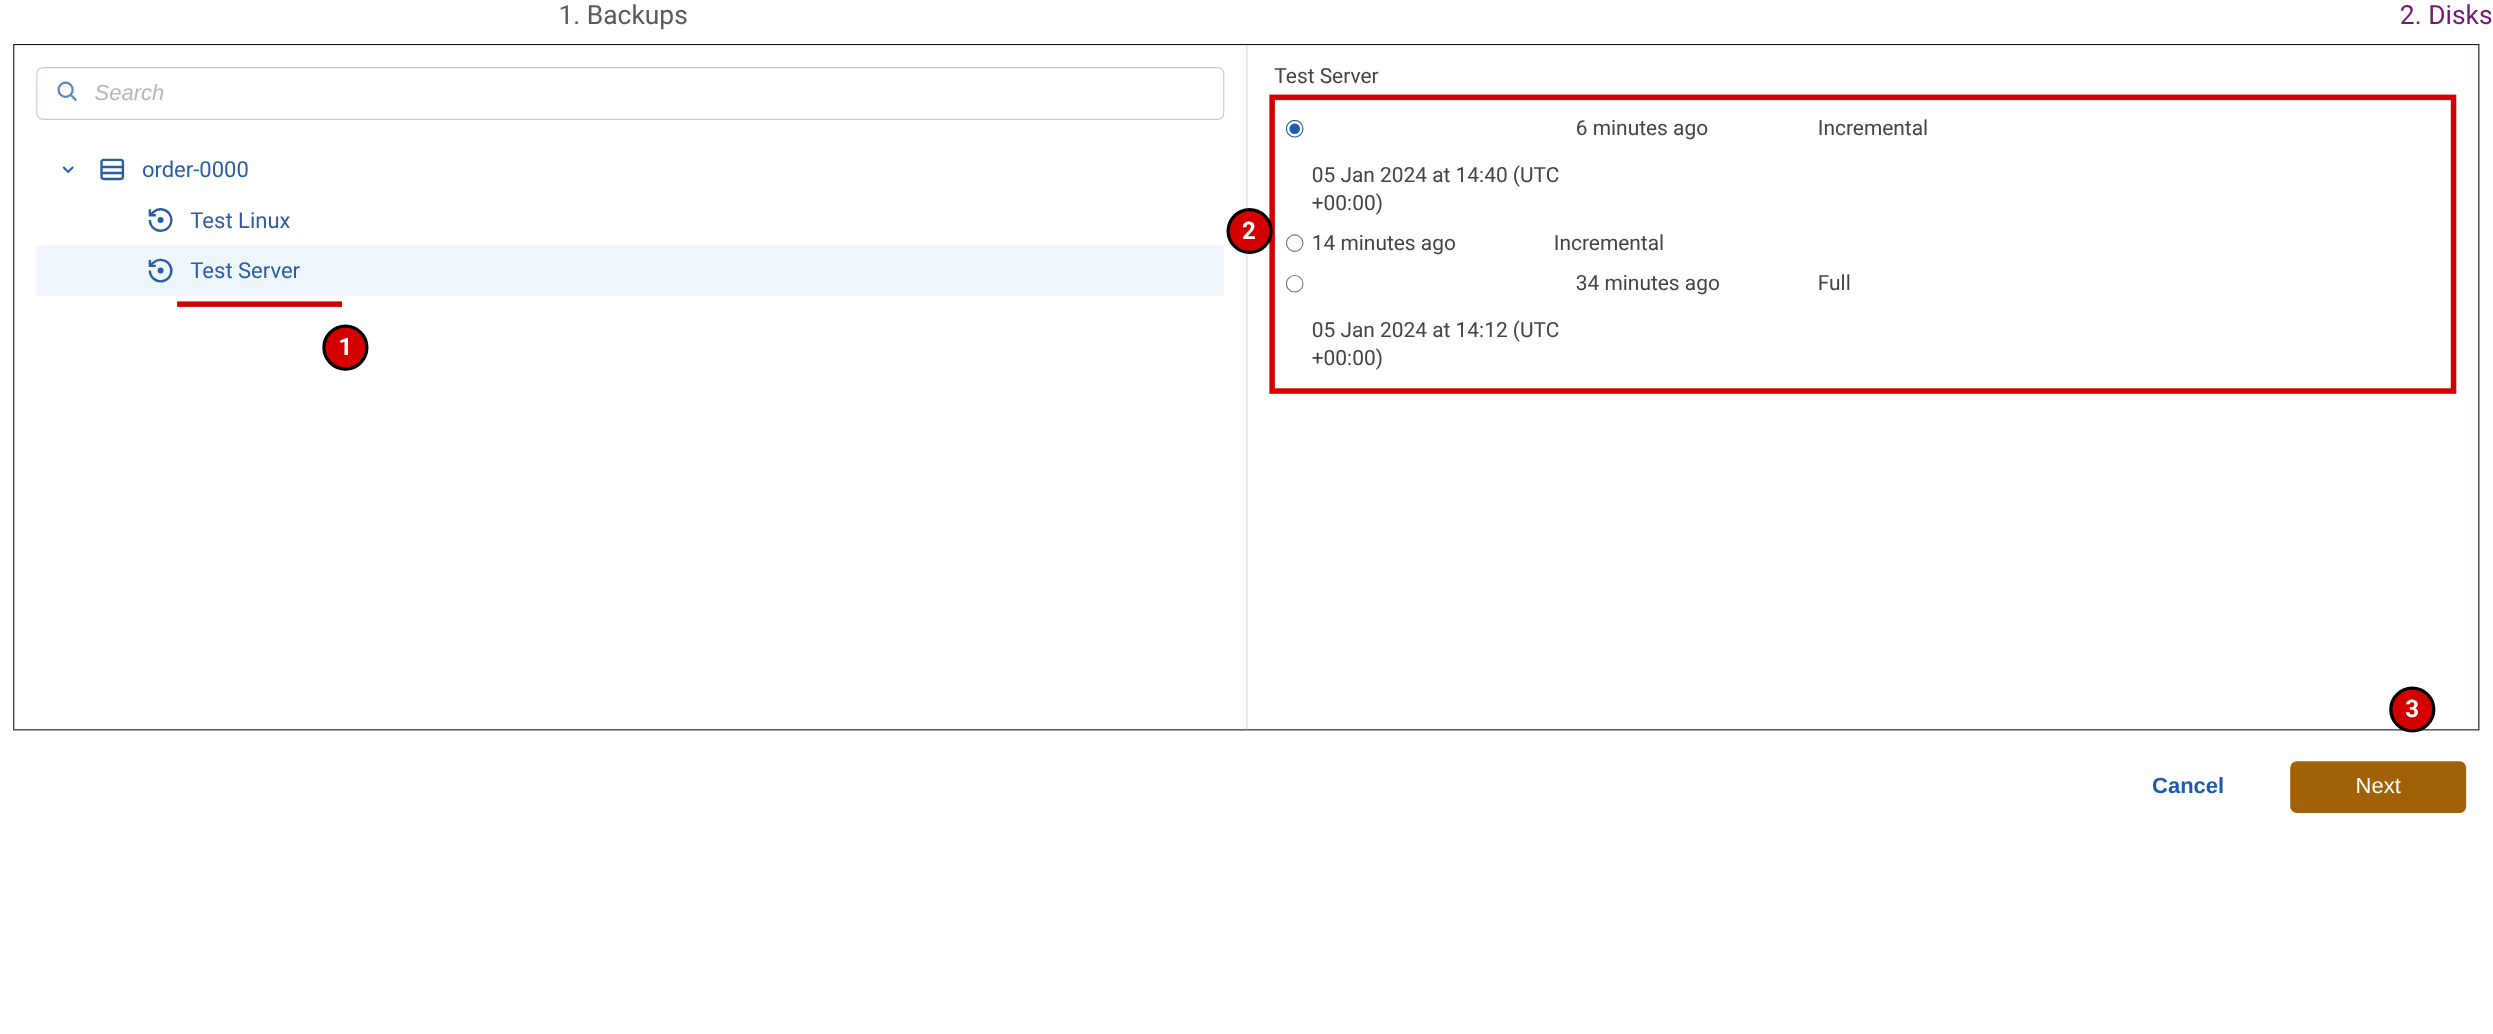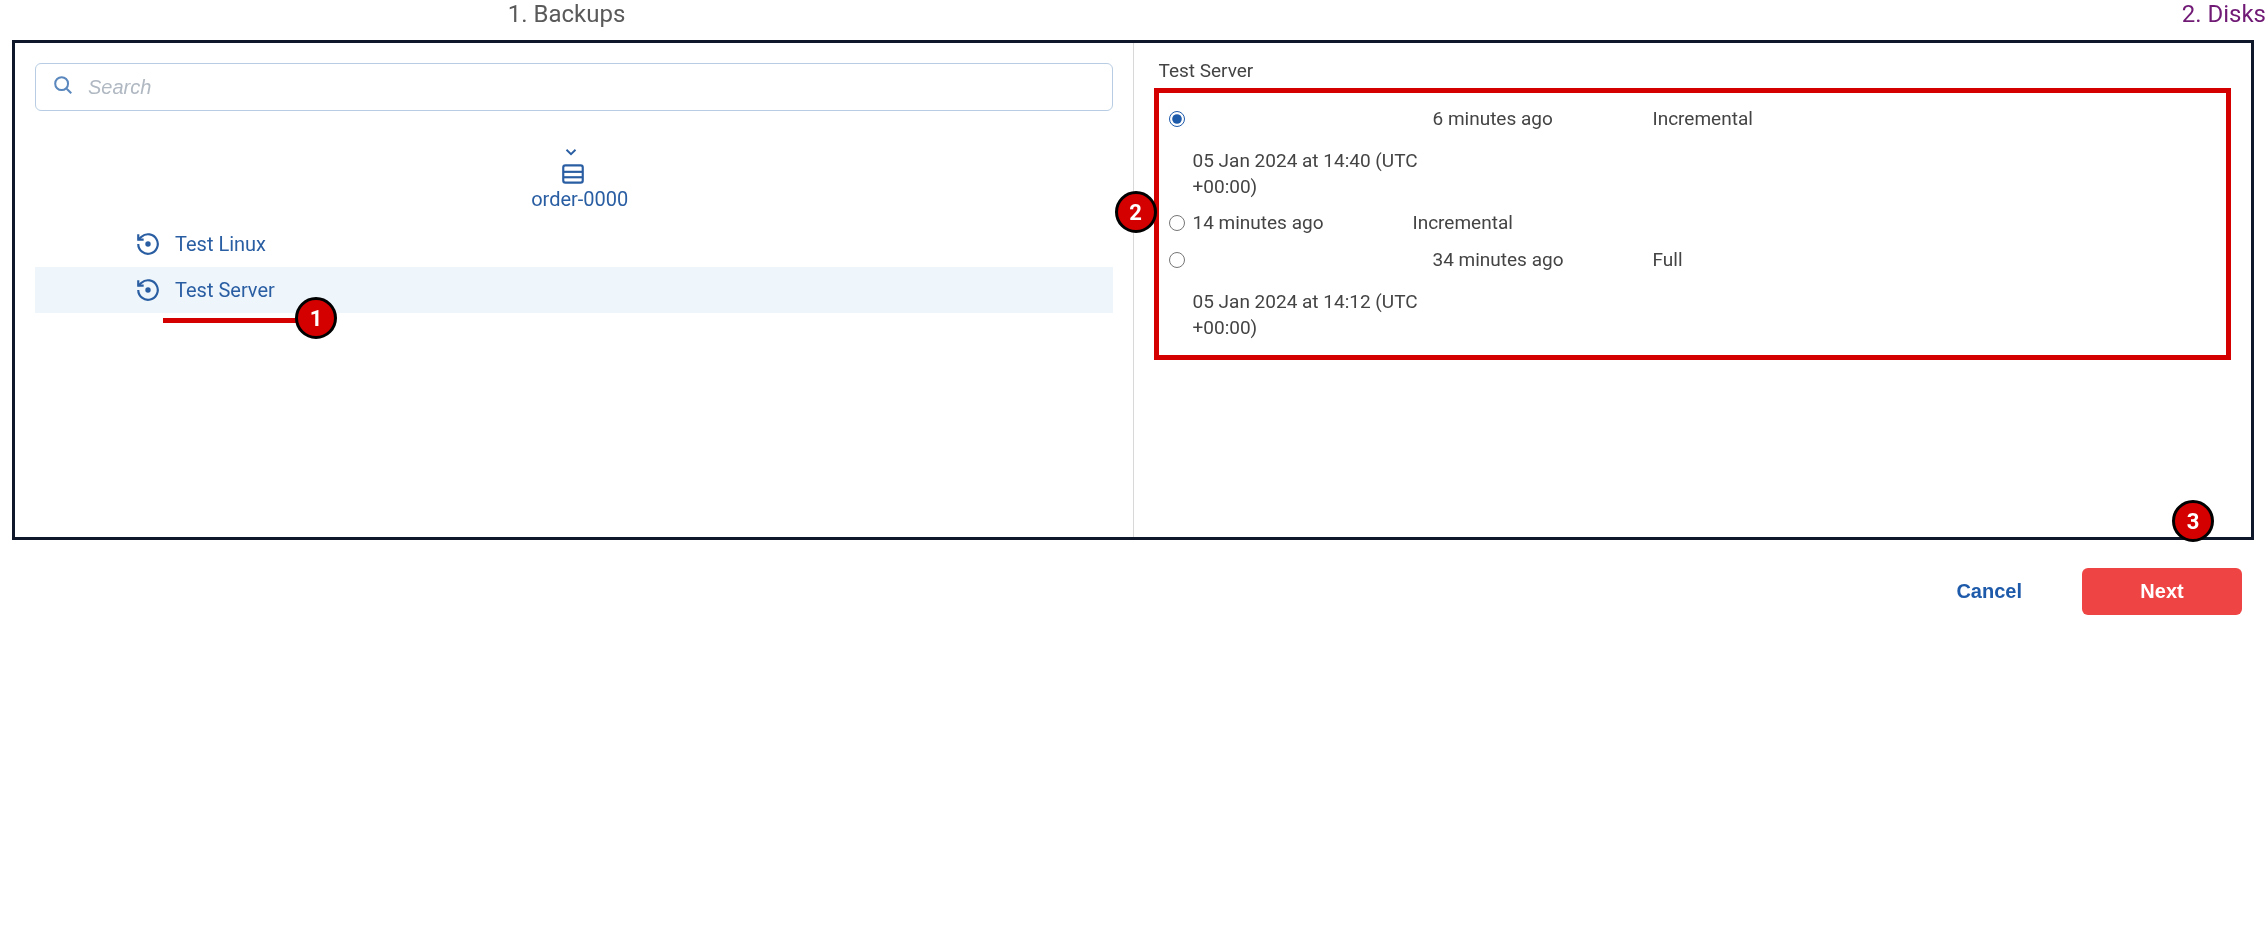--- a/index.html
+++ b/index.html
@@ -3,33 +3,33 @@
   <meta charset="utf-8">
   <style>
     * { box-sizing: border-box; margin: 0; padding: 0; }
     body { font-family: -apple-system, BlinkMacSystemFont, "Segoe UI", Roboto, Arial, sans-serif; color: #333; background: #fff; }
     
     .wizard-steps { display: flex; padding: 0 0 12px; }
     .wizard-step { flex: 1; text-align: center; font-size: 24px; }
     .wizard-step.active { color: #5a5a5a; }
     .wizard-step.inactive { color: #701a75; text-align: right; }
     
-    .main-container { border: 3px solid #0f172a; margin: 0 12px; display: flex; height: 500px; }
+    .main-container { border: 1px solid #0f172a; margin: 0 12px; display: flex; height: 624px; }
     
     .left-panel { flex: 1; border-right: 1px solid #d8d8d8; padding: 20px 20px 0; position: relative; }
     .right-panel { flex: 1; padding: 16px 20px 0; position: relative; }
     
     .search-wrapper { border: 1px solid #b8cde3; border-radius: 6px; display: flex; align-items: center; padding: 10px 16px; margin-bottom: 22px; }
     .search-wrapper svg { width: 22px; height: 22px; }
     .search-input { border: none; outline: none; font-size: 20px; color: #333; flex: 1; margin-left: 14px; background: transparent; }
     .search-input::placeholder { color: #b0b8c2; font-style: italic; }
     
     .tree { }
     .tree-node { display: flex; align-items: center; padding: 10px 8px; cursor: pointer; color: #2a5ea3; font-size: 20px; }
-    .tree-node.parent { padding-left: 20px; flex-direction: column; }
+    .tree-node.parent { padding-left: 20px; }
     .tree-node.child { padding-left: 100px; position: relative; align-items: center; }
     .tree-node.selected { background: #eef5fb; }
     .tree-node .chevron { margin-right: 18px; display: inline-flex; }
     .tree-node .node-icon { margin-right: 14px; display: inline-flex; }
     .tree-node .label { }
     
     .underline-mark { position: absolute; height: 5px; background: #d40000; left: 128px; width: 150px; bottom: -10px; }
     
     .annotation { position: absolute; width: 42px; height: 42px; border-radius: 50%; background: #d40000; border: 3px solid #000; color: #fff; font-weight: bold; font-size: 22px; display: flex; align-items: center; justify-content: center; z-index: 10; }
     
@@ -39,21 +39,21 @@
     .backup-row { display: flex; align-items: flex-start; padding: 6px 0; font-size: 19px; color: #444; }
     .backup-row .radio-wrap { width: 24px; flex-shrink: 0; padding-top: 2px; }
     .backup-row input[type="radio"] { width: 16px; height: 16px; accent-color: #1e5aaa; }
     .backup-row .col-date { width: 240px; flex-shrink: 0; line-height: 1.35; margin-top: 41px; }
     .backup-row .col-ago { width: 220px; flex-shrink: 0; }
     .backup-row .col-type { flex: 1; }
     
     .footer { display: flex; justify-content: flex-end; padding: 28px 24px; gap: 24px; align-items: center; position: relative; }
     .btn { font-size: 20px; padding: 12px 36px; border-radius: 6px; border: none; cursor: pointer; }
     .btn-link { background: transparent; color: #1e5aaa; font-weight: 700; }
-    .btn-primary { background: #ef4444; color: #fff; font-weight: 700; min-width: 160px; }
+    .btn-primary { background: #a16207; color: #fff; font-weight: 400; min-width: 160px; }
   </style>
 </head>
 <body>
 
 <div class="wizard-steps">
   <div class="wizard-step active">1. Backups</div>
   <div class="wizard-step inactive">2. Disks</div>
 </div>
 
 <div class="main-container">

